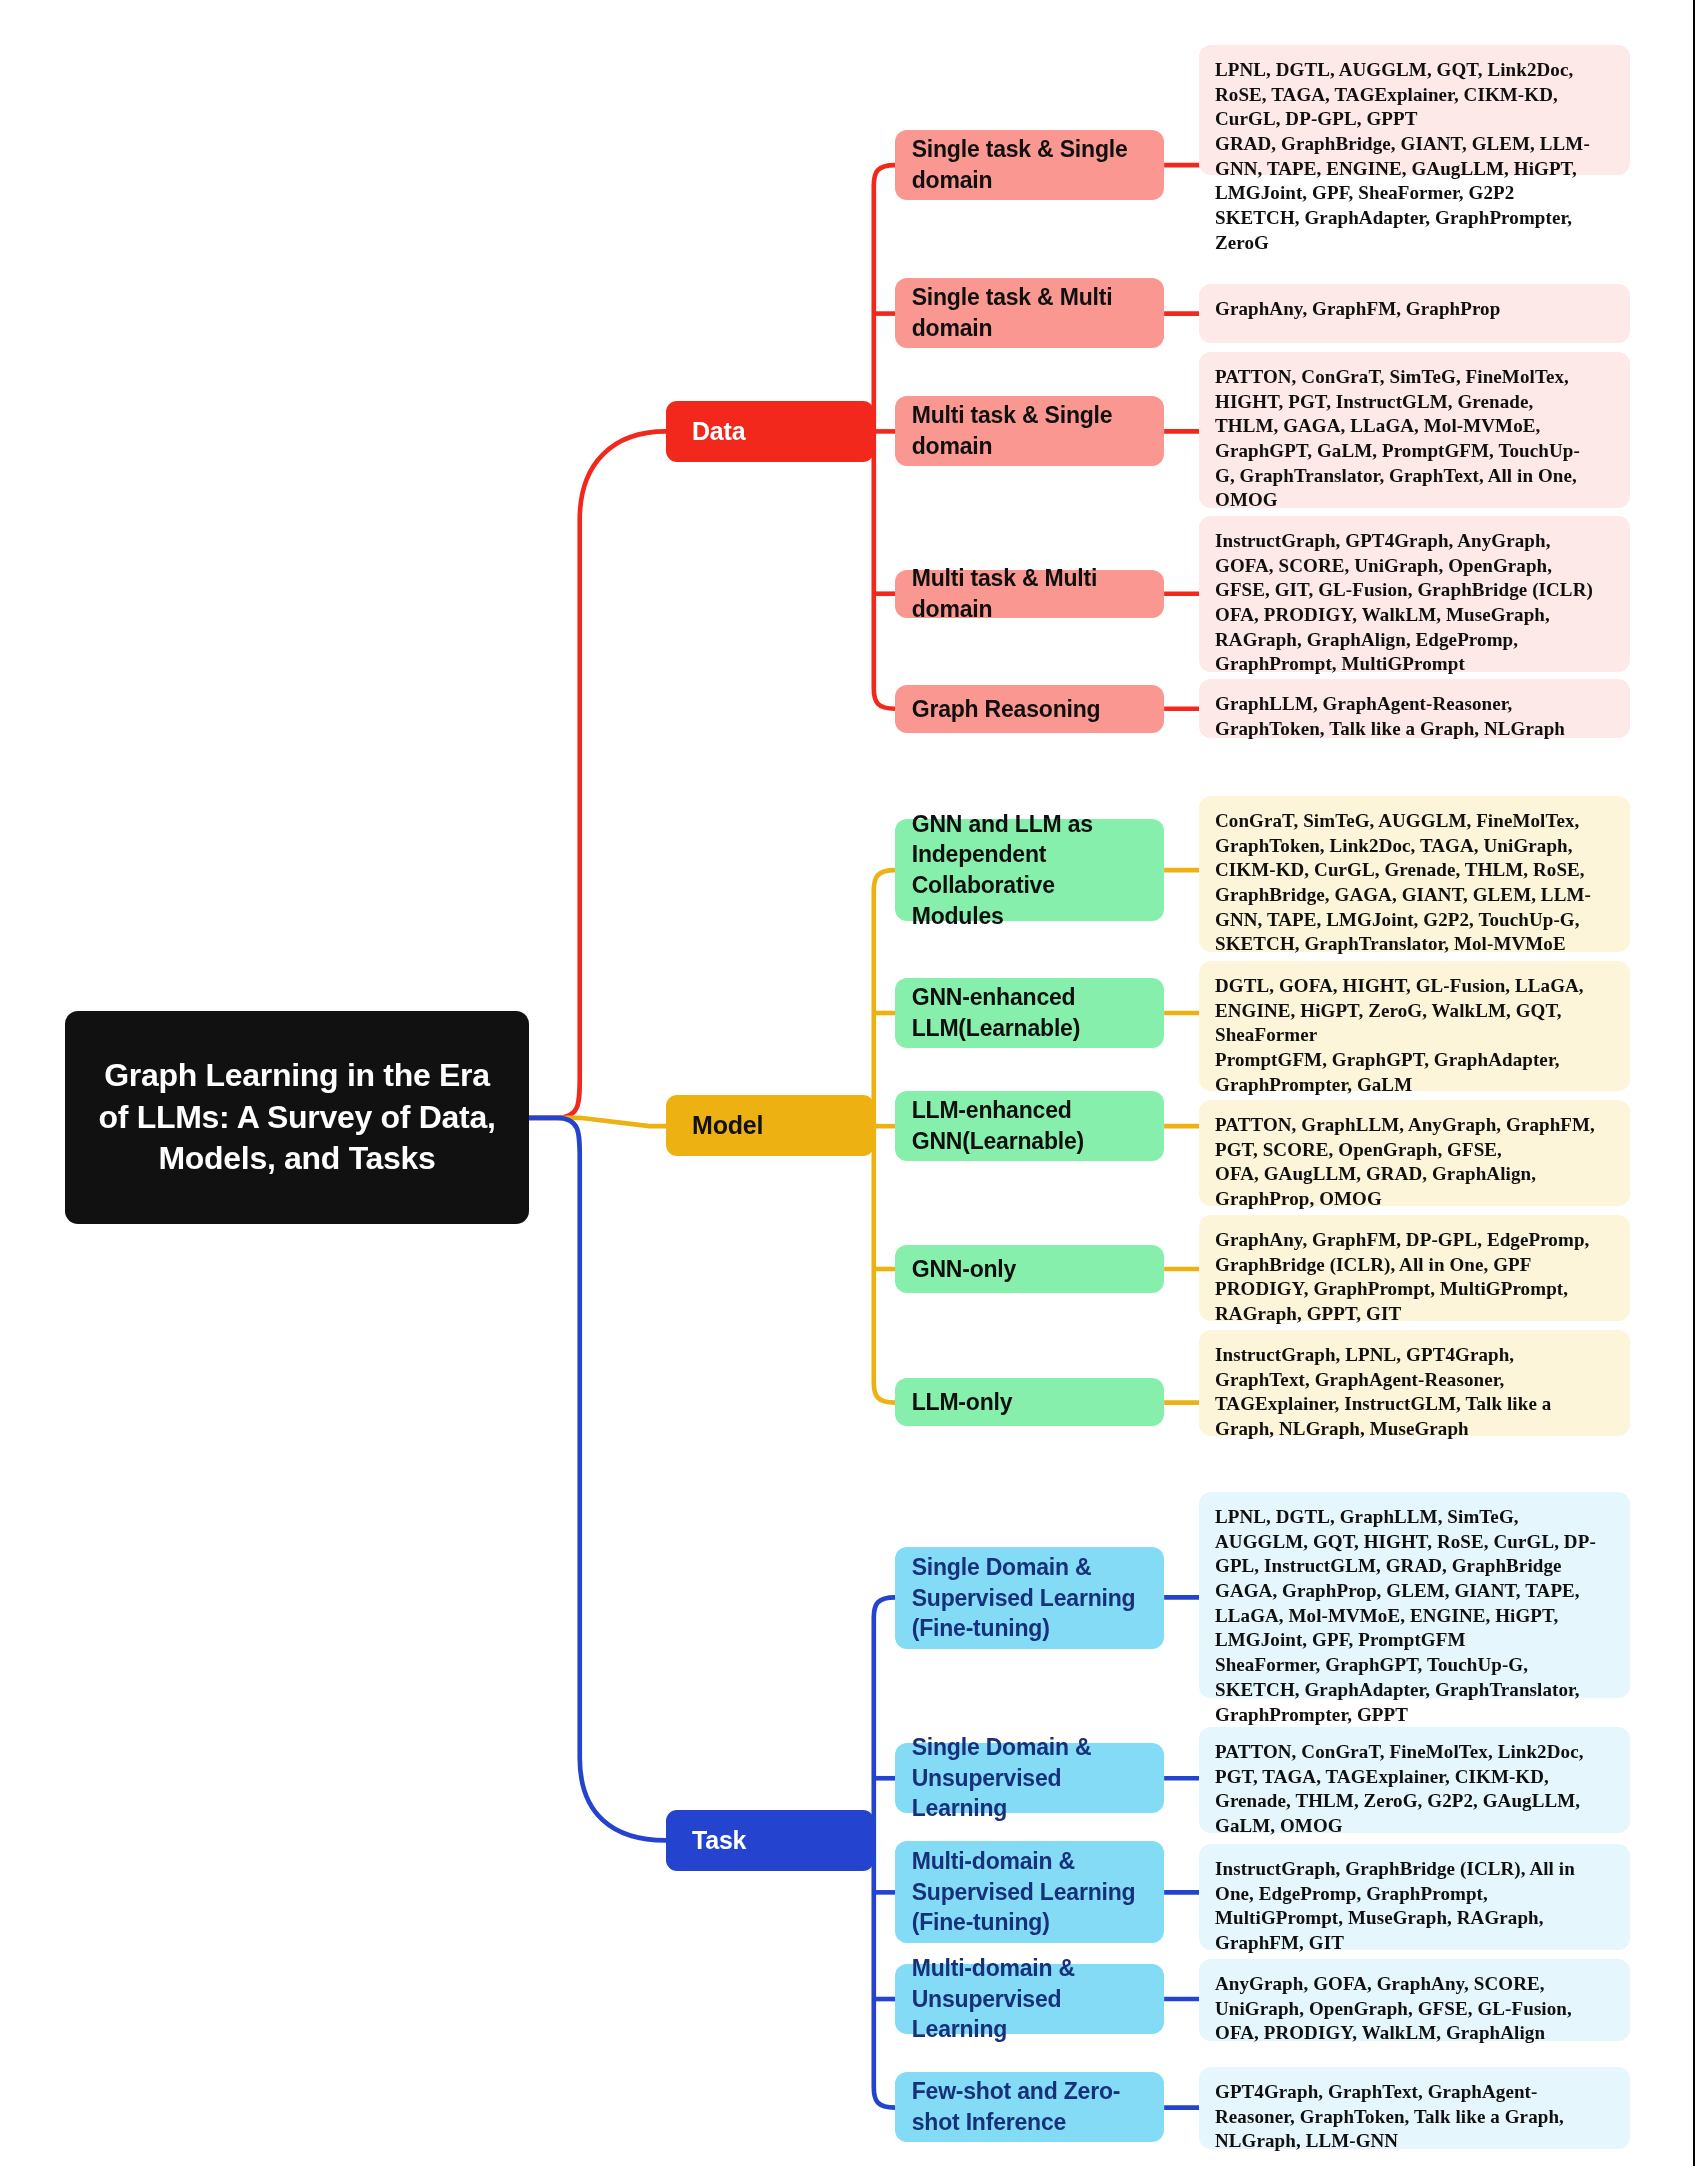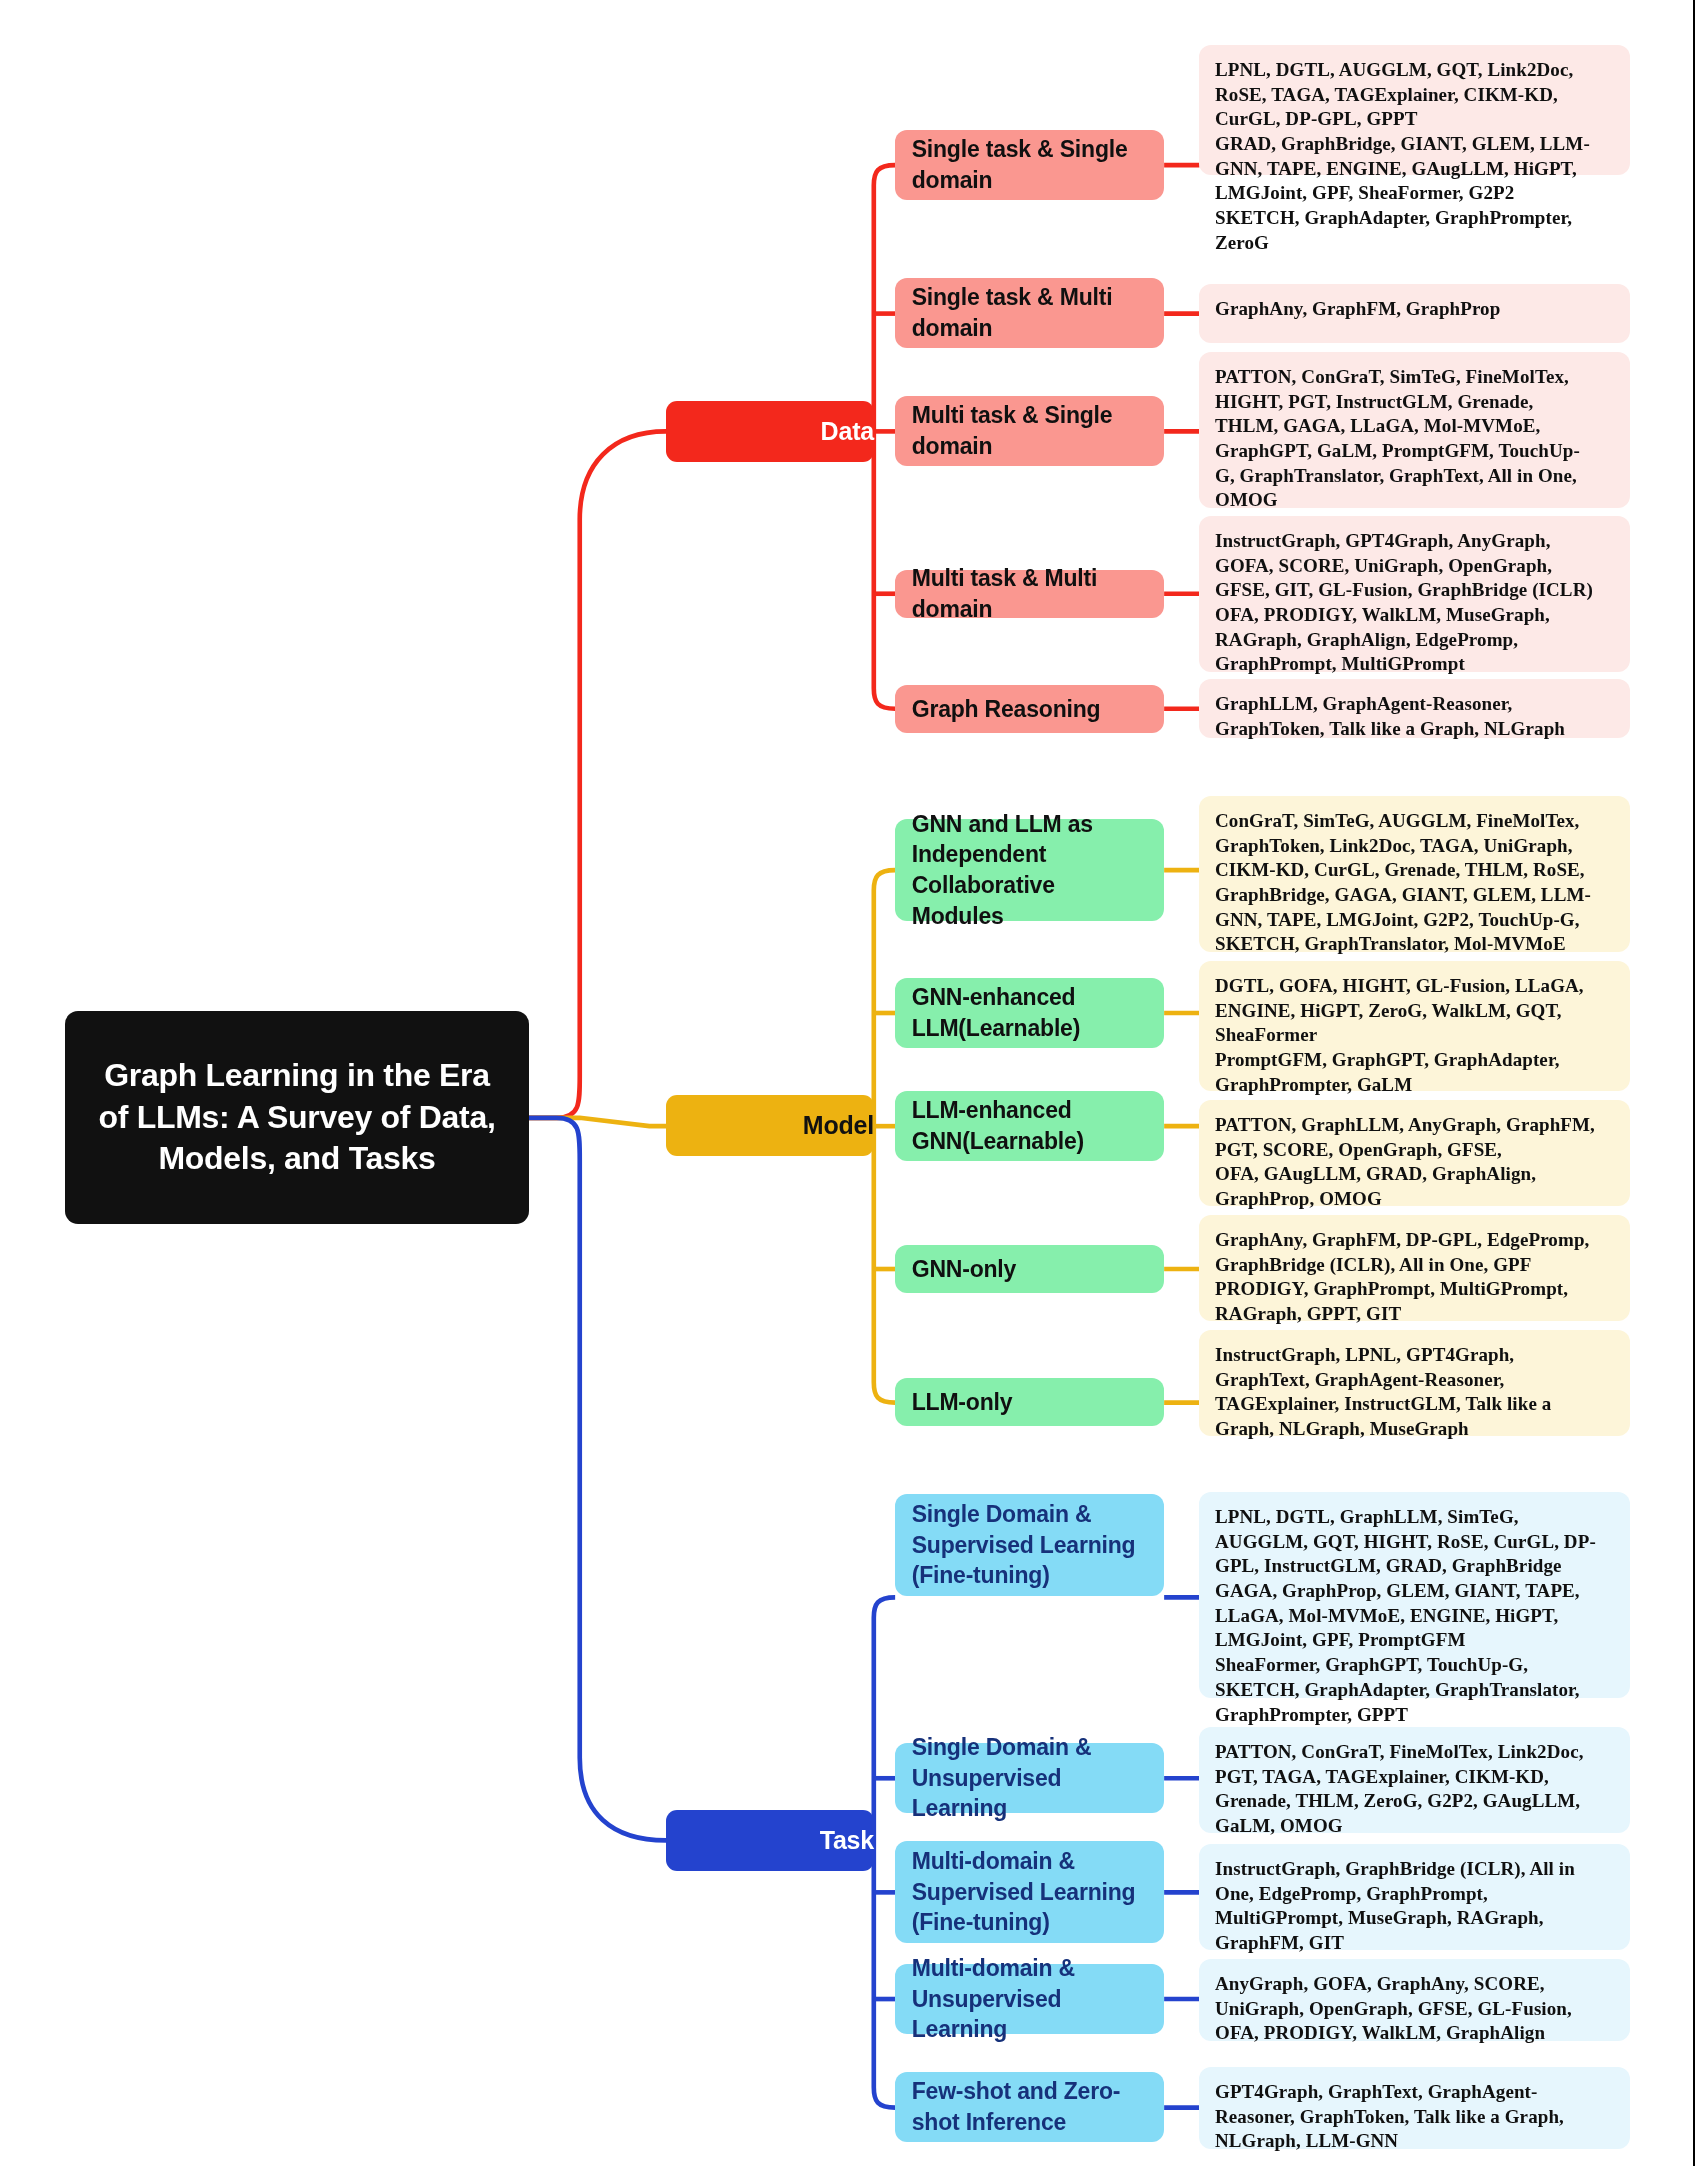--- a/index.html
+++ b/index.html
@@ -60,21 +60,20 @@
   
   .branch-node {
     position: absolute;
     left: 666px;
     width: 208px;
     height: 61px;
     border-radius: 11px;
     display: flex;
     align-items: center;
     padding-left: 26px;
-    justify-content: flex-end;
   }
   .branch-node .branch-label {
     font-size: 25px;
     font-weight: bold;
     letter-spacing: -0.2px;
   }
   #branch-data  { top: 401px;  background: #f3281c; }
   #branch-data  .branch-label { color: #ffffff; }
   #branch-model { top: 1095px; background: #edb211; }
   #branch-model .branch-label { color: #111111; }
@@ -255,21 +254,21 @@
 OFA, GAugLLM, GRAD, GraphAlign, GraphProp, OMOG</div>
   </div>
   <div class="leaf-box leaf-yel" style="top:1215px;height:106px;">
     <div class="leaf-text">GraphAny, GraphFM, DP-GPL, EdgePromp, GraphBridge (ICLR), All in One, GPF
 PRODIGY, GraphPrompt, MultiGPrompt, RAGraph, GPPT, GIT</div>
   </div>
   <div class="leaf-box leaf-yel" style="top:1330px;height:106px;">
     <div class="leaf-text">InstructGraph, LPNL, GPT4Graph, GraphText, GraphAgent-Reasoner, TAGExplainer, InstructGLM, Talk like a Graph, NLGraph, MuseGraph</div>
   </div>
 
-  <div class="cat-node cat-blu" style="top:1494px;height:102px;">
+  <div class="cat-node cat-blu" style="top:1547px;height:102px;">
     <span class="cat-label">Single Domain &amp; Supervised Learning (Fine-tuning)</span>
   </div>
   <div class="cat-node cat-blu" style="top:1743px;height:70px;">
     <span class="cat-label">Single Domain &amp; Unsupervised Learning</span>
   </div>
   <div class="cat-node cat-blu" style="top:1841px;height:102px;">
     <span class="cat-label">Multi-domain &amp; Supervised Learning (Fine-tuning)</span>
   </div>
   <div class="cat-node cat-blu" style="top:1964px;height:70px;">
     <span class="cat-label"> Multi-domain &amp; Unsupervised Learning</span>

